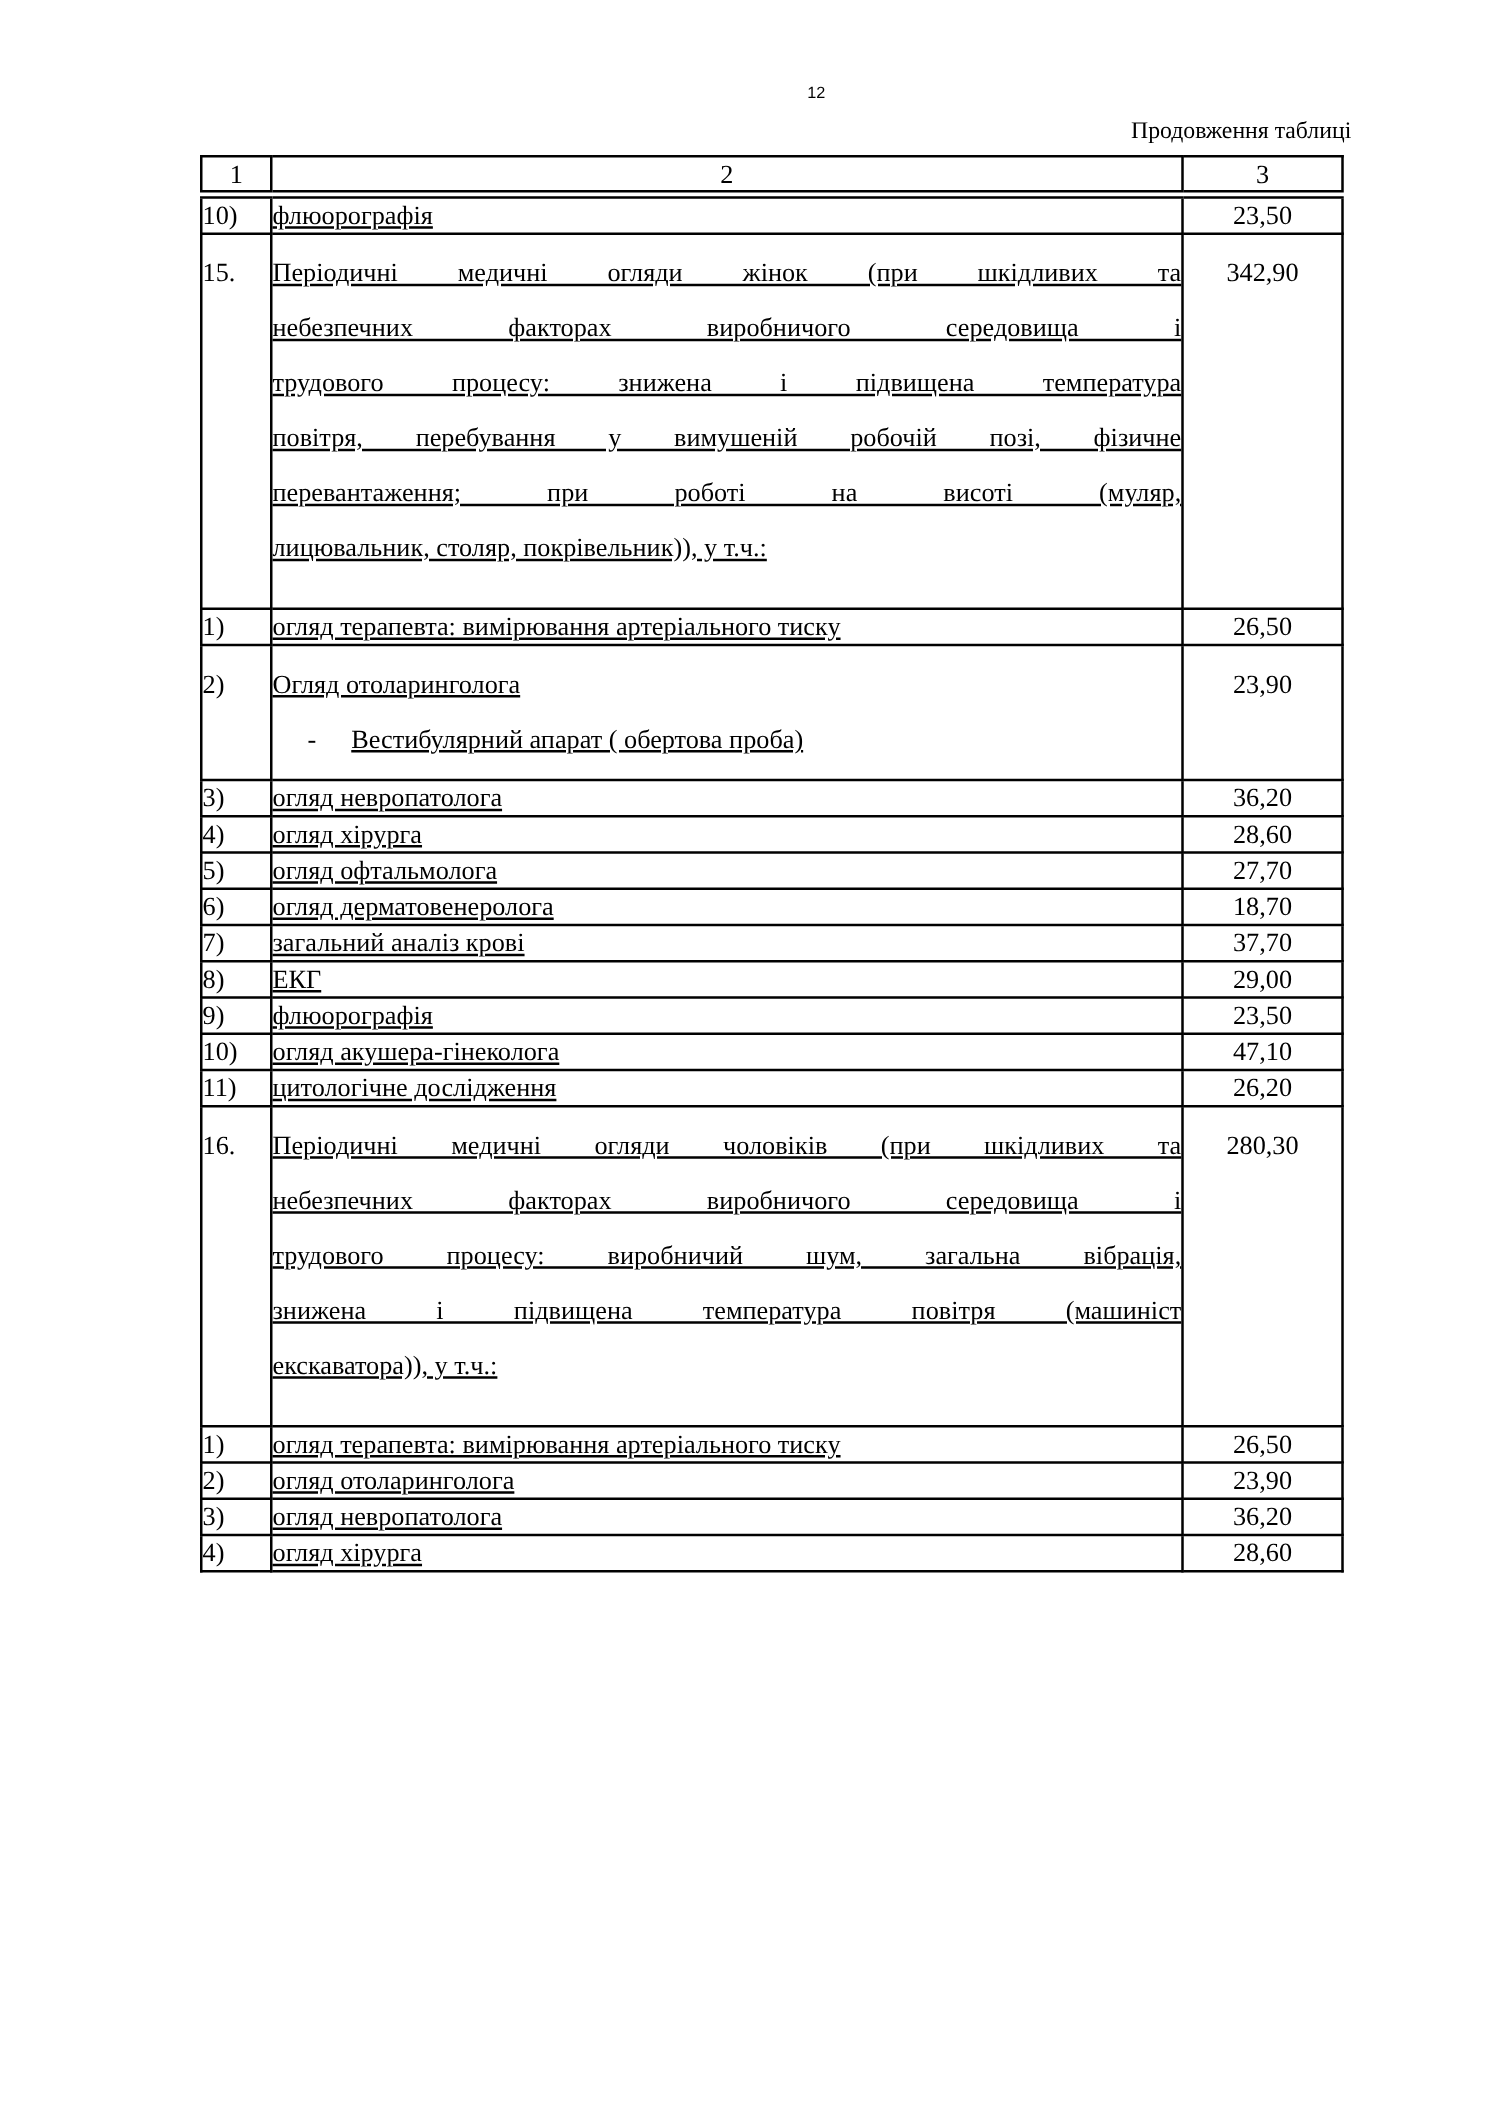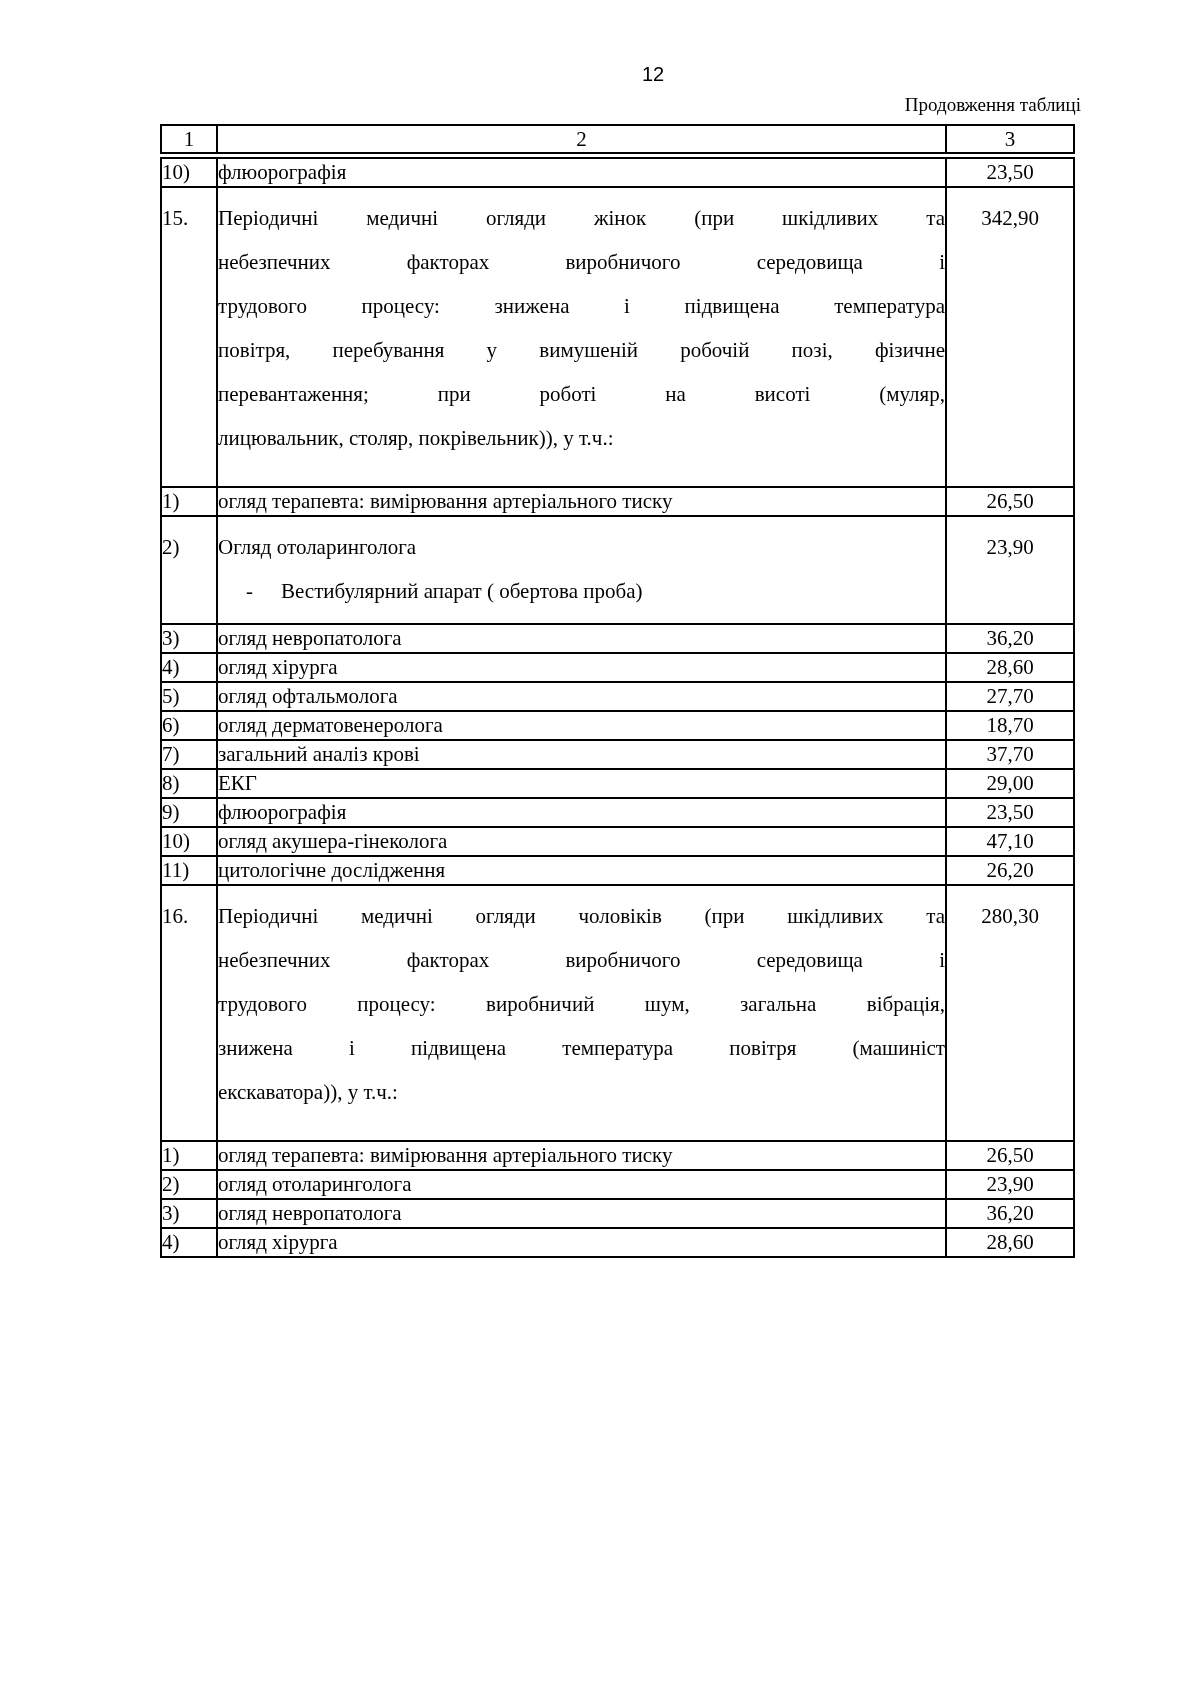--- a/index.html
+++ b/index.html
@@ -18,21 +18,21 @@
     position: relative;
     width: 1200px;
     height: 1697px;
     background: #ffffff;
   }
   .page-num {
     padding-top: 62px;
     text-align: center;
     padding-left: 106px; 
     font-family: "Liberation Sans", "DejaVu Sans", sans-serif;
-    font-size: 20px;
+    font-size: 13px;
     line-height: 24px;
   }
   .caption {
     width: 921px;
     margin-left: 160px;
     text-align: right;
     font-size: 19px;
     line-height: 30px;
     margin-top: 4px;
   }
@@ -64,20 +64,21 @@
     line-height: 26px;
   }
   td.c1 {
     text-align: left;
     padding: 10px 2px 14px 2px;
     line-height: 27px;
   }
   td.c2 {
     padding: 10px 20px 14px 20px;
     line-height: 27px;
+    text-decoration: underline;
   }
   td.c3 {
     text-align: center;
     padding: 10px 2px 14px 2px;
     line-height: 27px;
   }
   
   td.c2.sect { padding-top: 8px; padding-bottom: 26px; }
   .jline {
     line-height: 44px;

